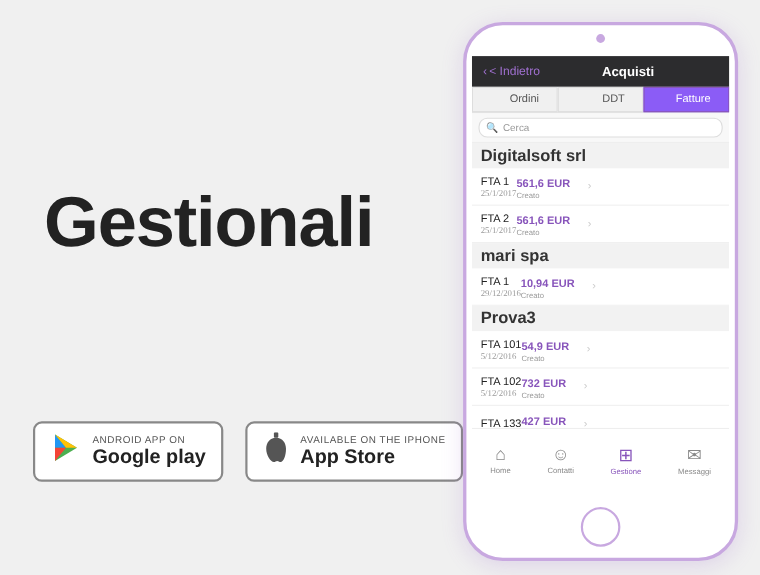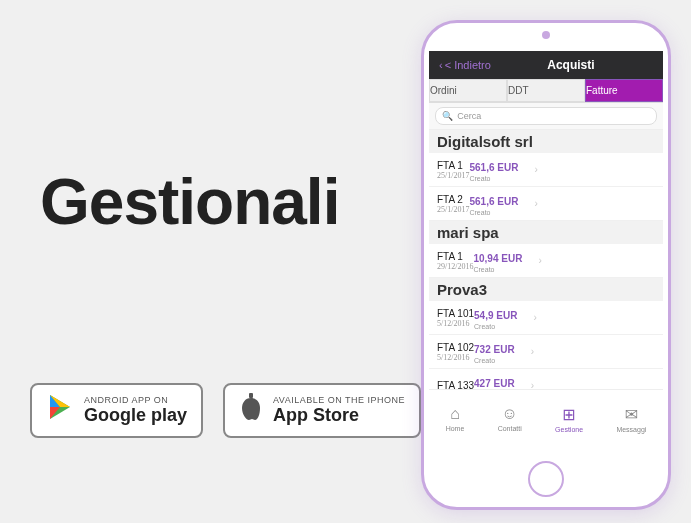--- a/index.html
+++ b/index.html
@@ -146,30 +146,30 @@
     }
 
     .tab-bar {
       display: flex;
       border-bottom: 1px solid #ddd;
       background: #f8f8f8;
     }
 
     .tab-item {
       flex: 1;
-      text-align: left;
-      padding: 5px 0;
+      text-align: right;
+      padding: 5px 16px;
       font-size: 10px;
       color: #555;
       border: 1px solid #ddd;
       background: #f0f0f0;
     }
 
     .tab-item.active {
-      background: #a21caf;
+      background: #8b5cf6;
       color: #fff;
       border-color: #8855bb;
     }
 
     .search-bar {
       padding: 4px 6px;
       background: #f8f8f8;
       border-bottom: 1px solid #eee;
     }
 

